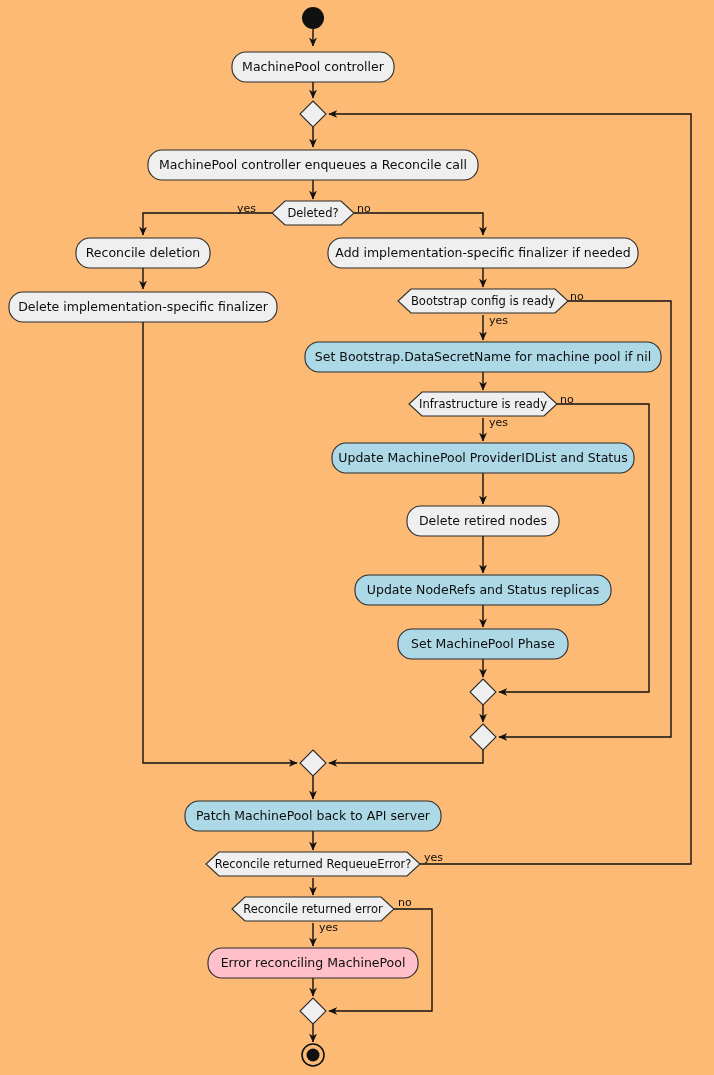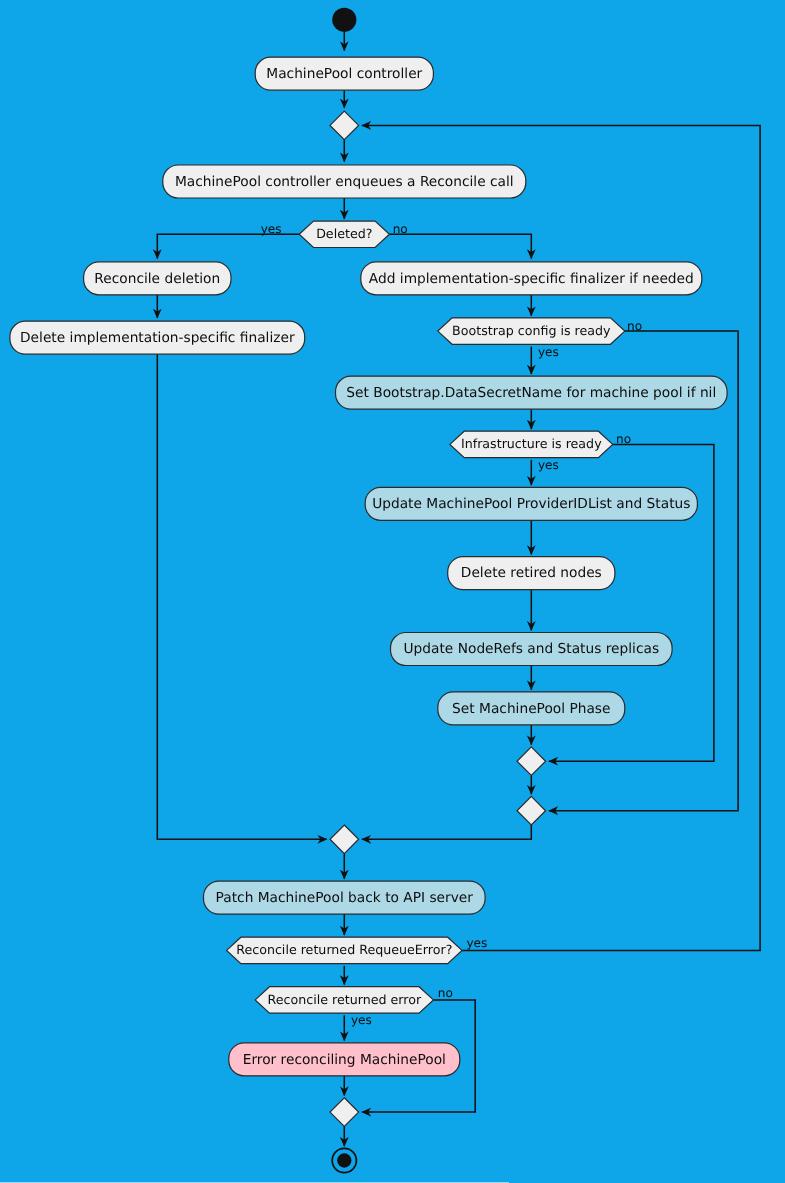--- a/index.html
+++ b/index.html
@@ -1,18 +1,18 @@
 <!DOCTYPE html>
 <html><head>
 <meta charset="utf-8">
 <style>
   html,body{margin:0;padding:0;background:#ffffff;}
   body{width:714px;height:1075px;overflow:hidden;
        font-family:"DejaVu Sans","Liberation Sans",sans-serif;}
-  #canvas{position:relative;width:714px;height:1075px;background:#0ea5e9;}
+  #canvas{position:relative;width:714px;height:1075px;background:#fdba74;}
   svg{position:absolute;top:0;left:0;width:714px;height:1075px;}
   .edge{stroke:#111111;stroke-width:1.4;fill:none;}
   .nodebox{stroke:#2b2b2b;stroke-width:1.1;}
   .dec{fill:#efefef;stroke:#2b2b2b;stroke-width:1.1;}
   .merge{fill:#efefef;stroke:#2b2b2b;stroke-width:1.1;}
   .nlabel{font-family:"DejaVu Sans","Liberation Sans",sans-serif;
           font-size:12.5px;fill:#0d0d0d;dominant-baseline:middle;text-anchor:middle;}
   .dlabel{font-family:"DejaVu Sans","Liberation Sans",sans-serif;
           font-size:11.5px;fill:#0d0d0d;dominant-baseline:middle;text-anchor:middle;}
   .elabel{font-family:"DejaVu Sans","Liberation Sans",sans-serif;

